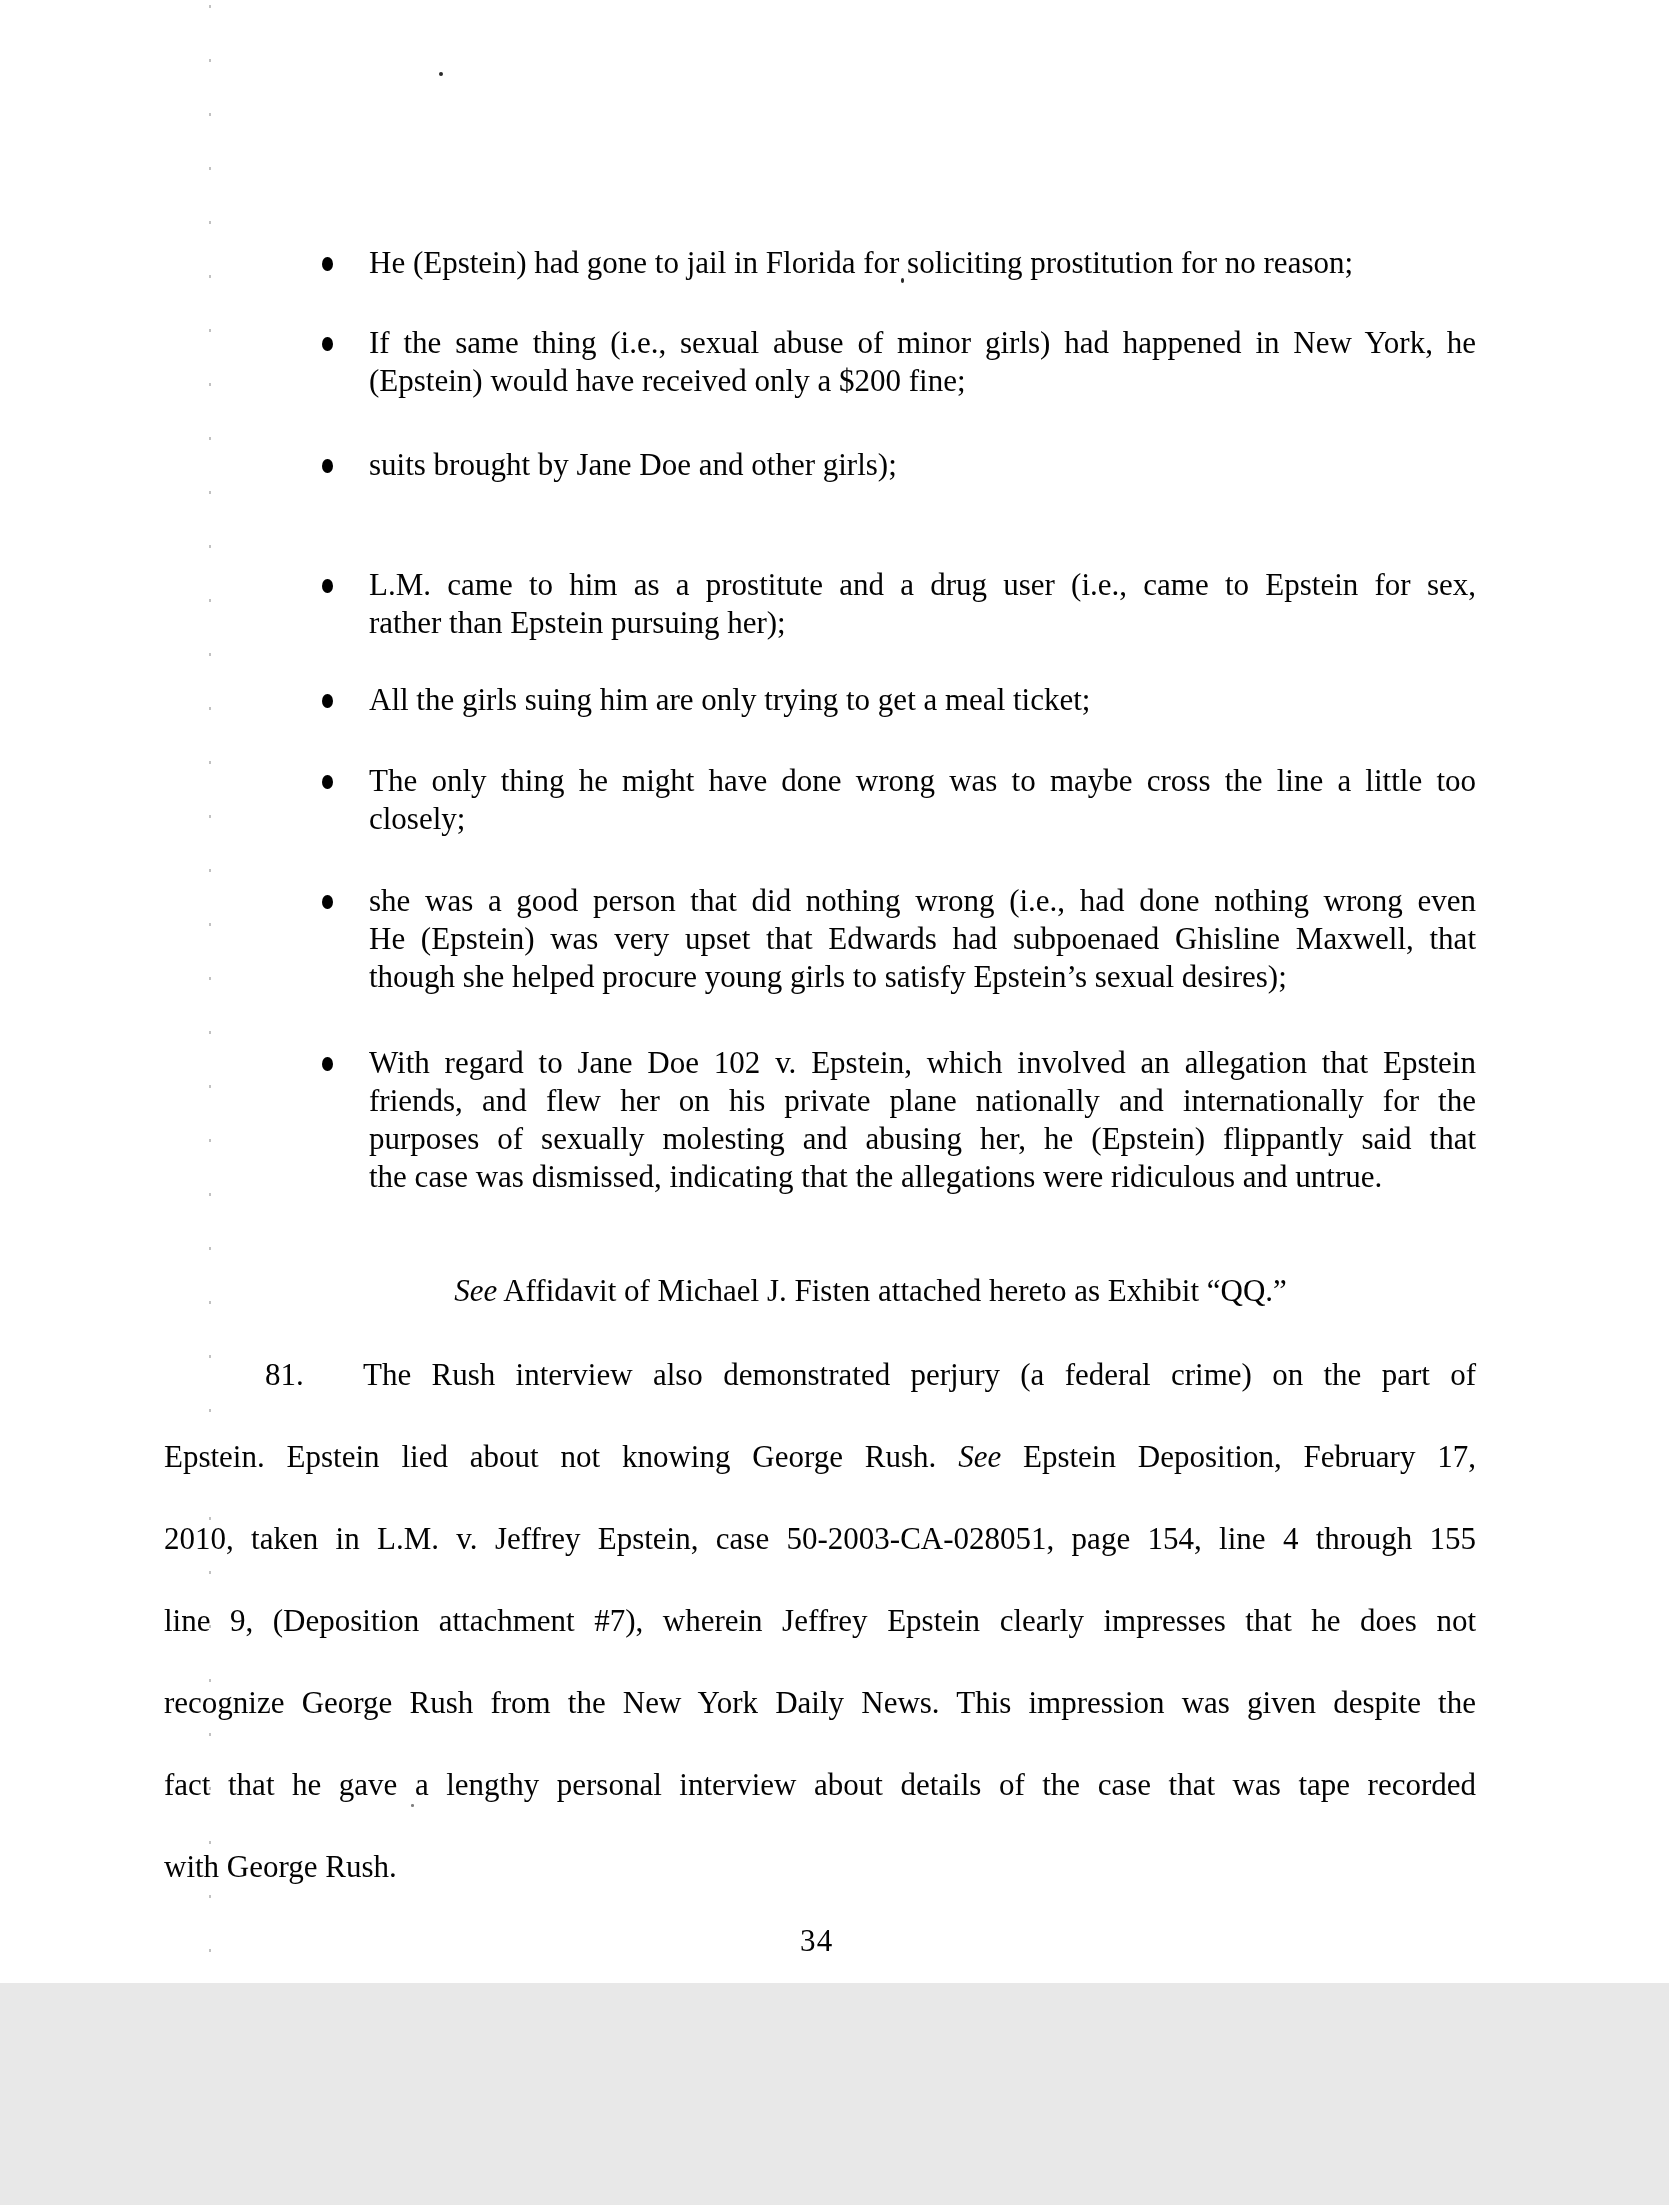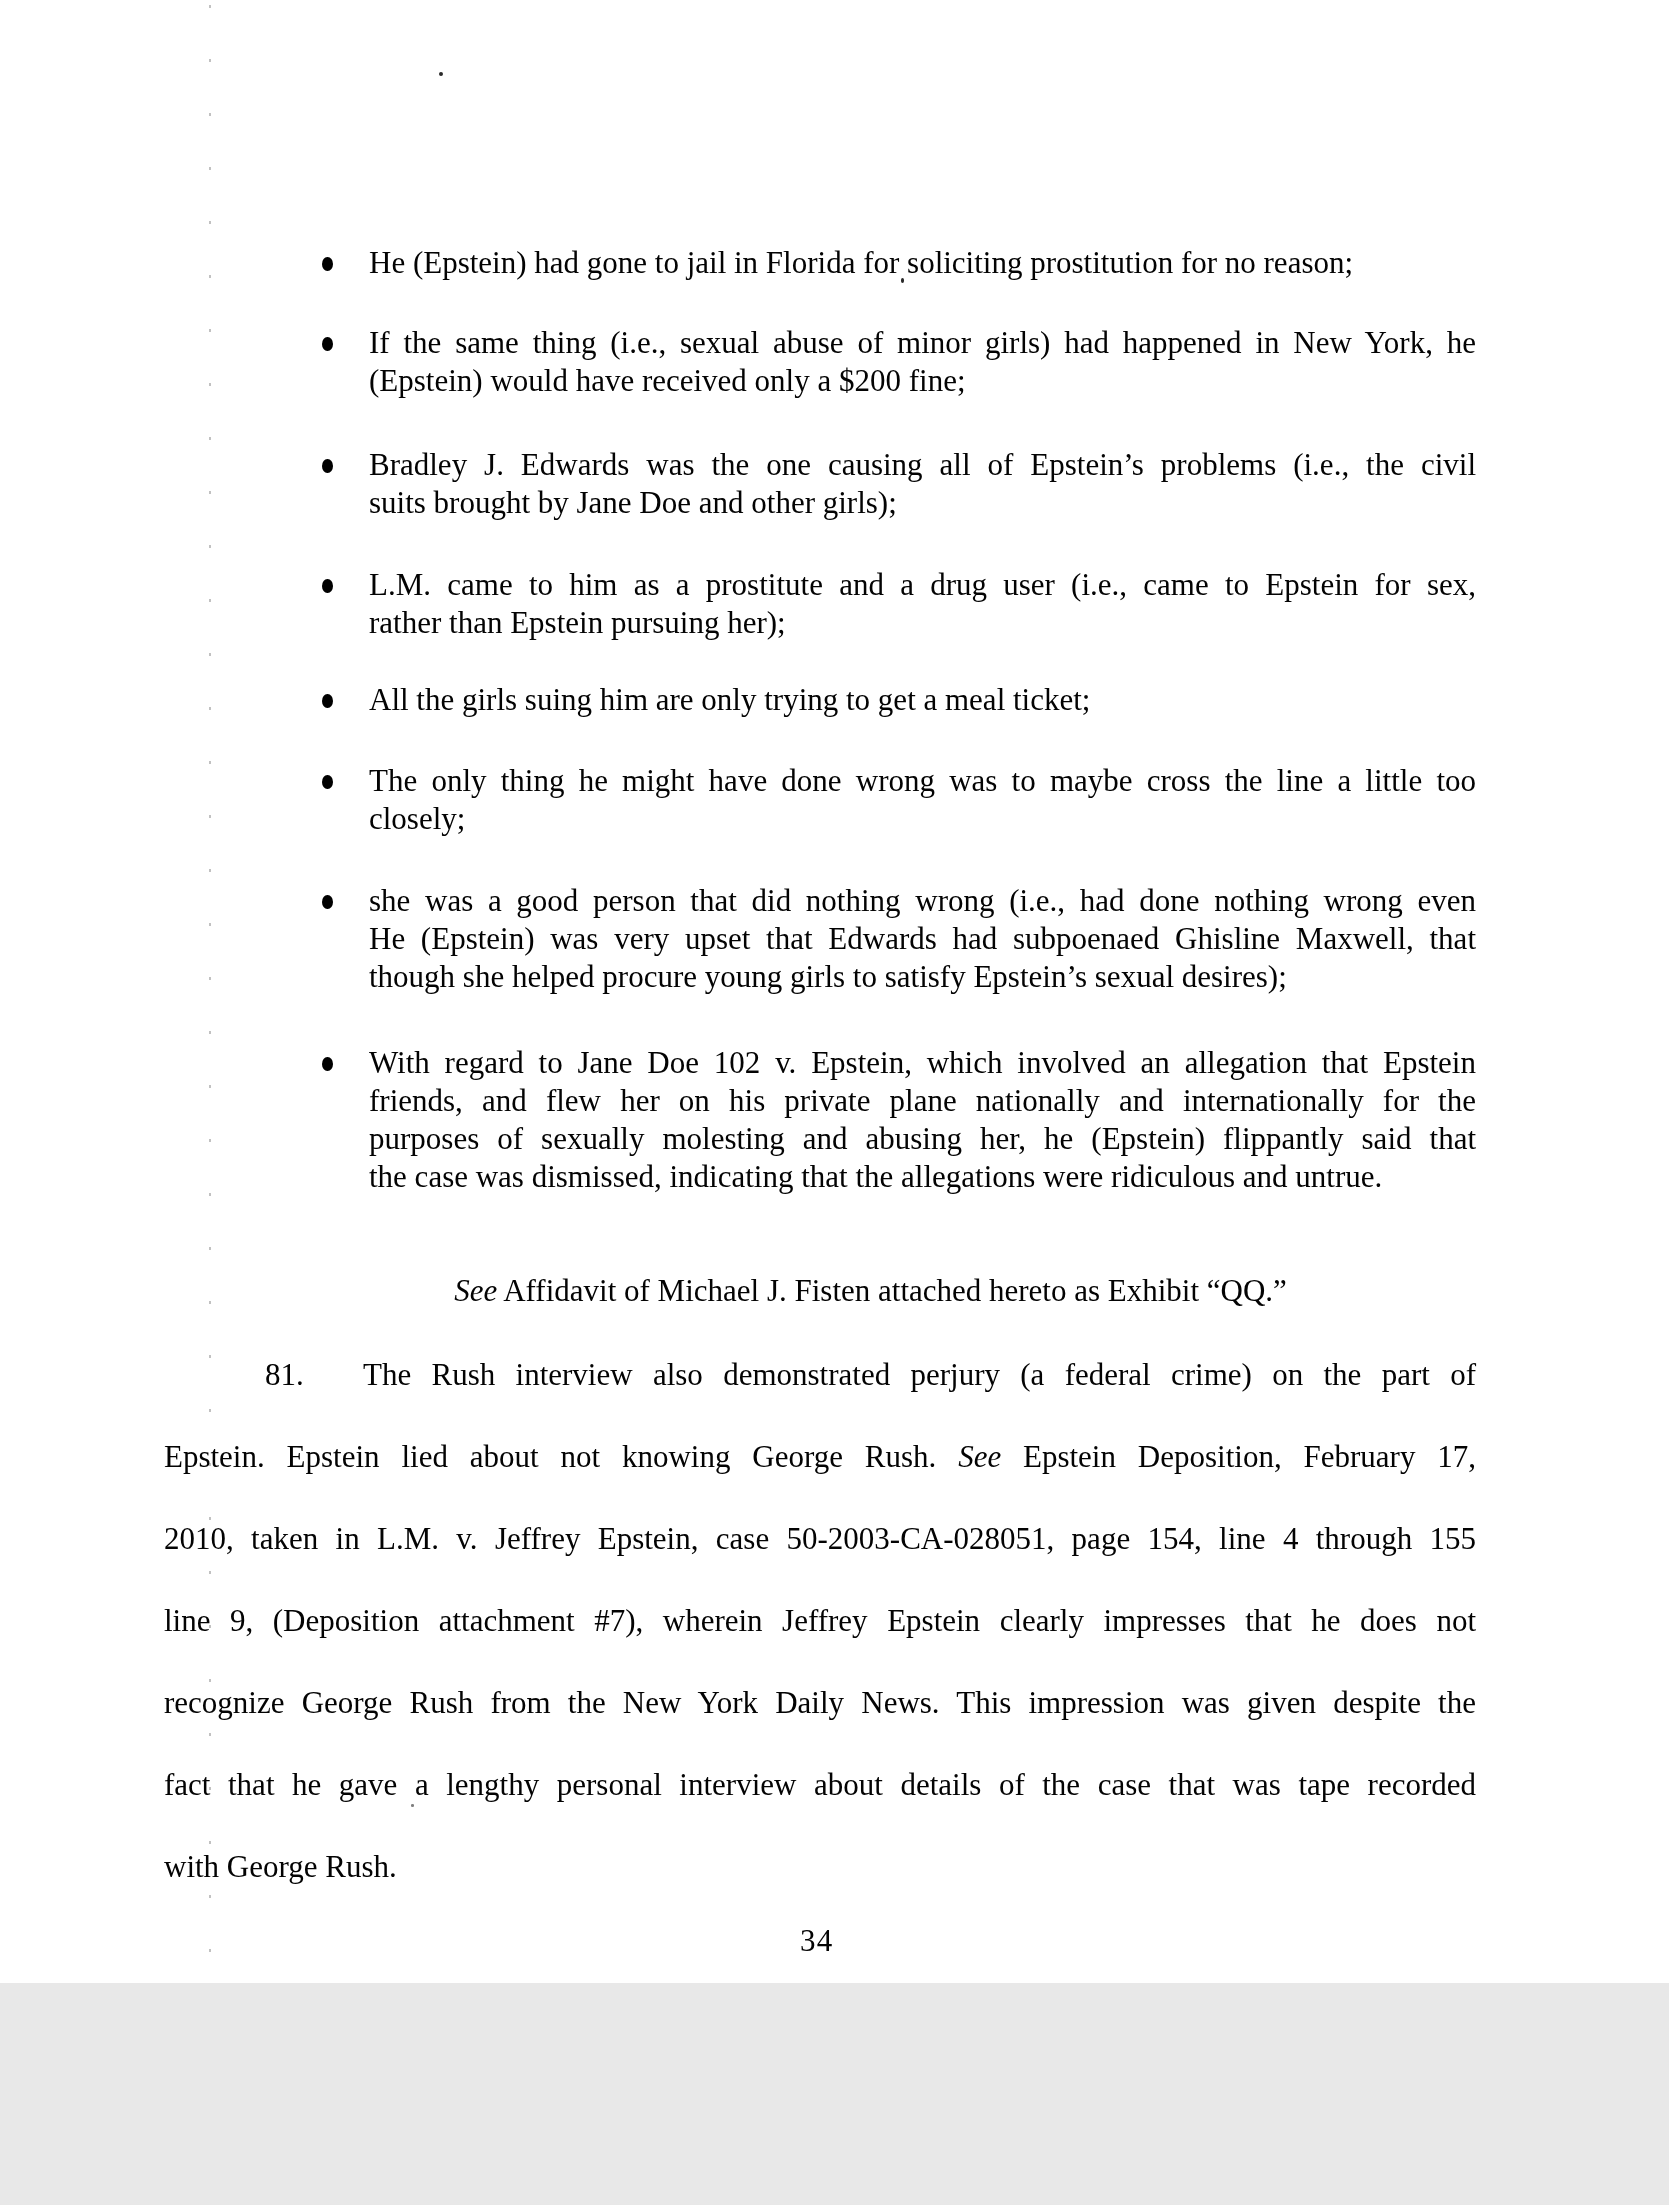--- a/index.html
+++ b/index.html
@@ -74,21 +74,20 @@
     <span class="marker"></span>
     <div class="btext">
       <div class="ln jl">If the same thing (i.e., sexual abuse of minor girls) had happened in New York, he</div>
       <div class="ln">(Epstein) would have received only a $200 fine;</div>
     </div>
   </div>
 
   <div class="bullet" style="top:446px">
     <span class="marker"></span>
     <div class="btext">
-      <div class="ln jl">Bradley J. Edwards was the one causing all of Epstein’s problems (i.e., the civil</div>
       <div class="ln">suits brought by Jane Doe and other girls);</div>
     </div>
   </div>
 
   <div class="bullet" style="top:566px">
     <span class="marker"></span>
     <div class="btext">
       <div class="ln jl">L.M. came to him as a prostitute and a drug user (i.e., came to Epstein for sex,</div>
       <div class="ln">rather than Epstein pursuing her);</div>
     </div>

